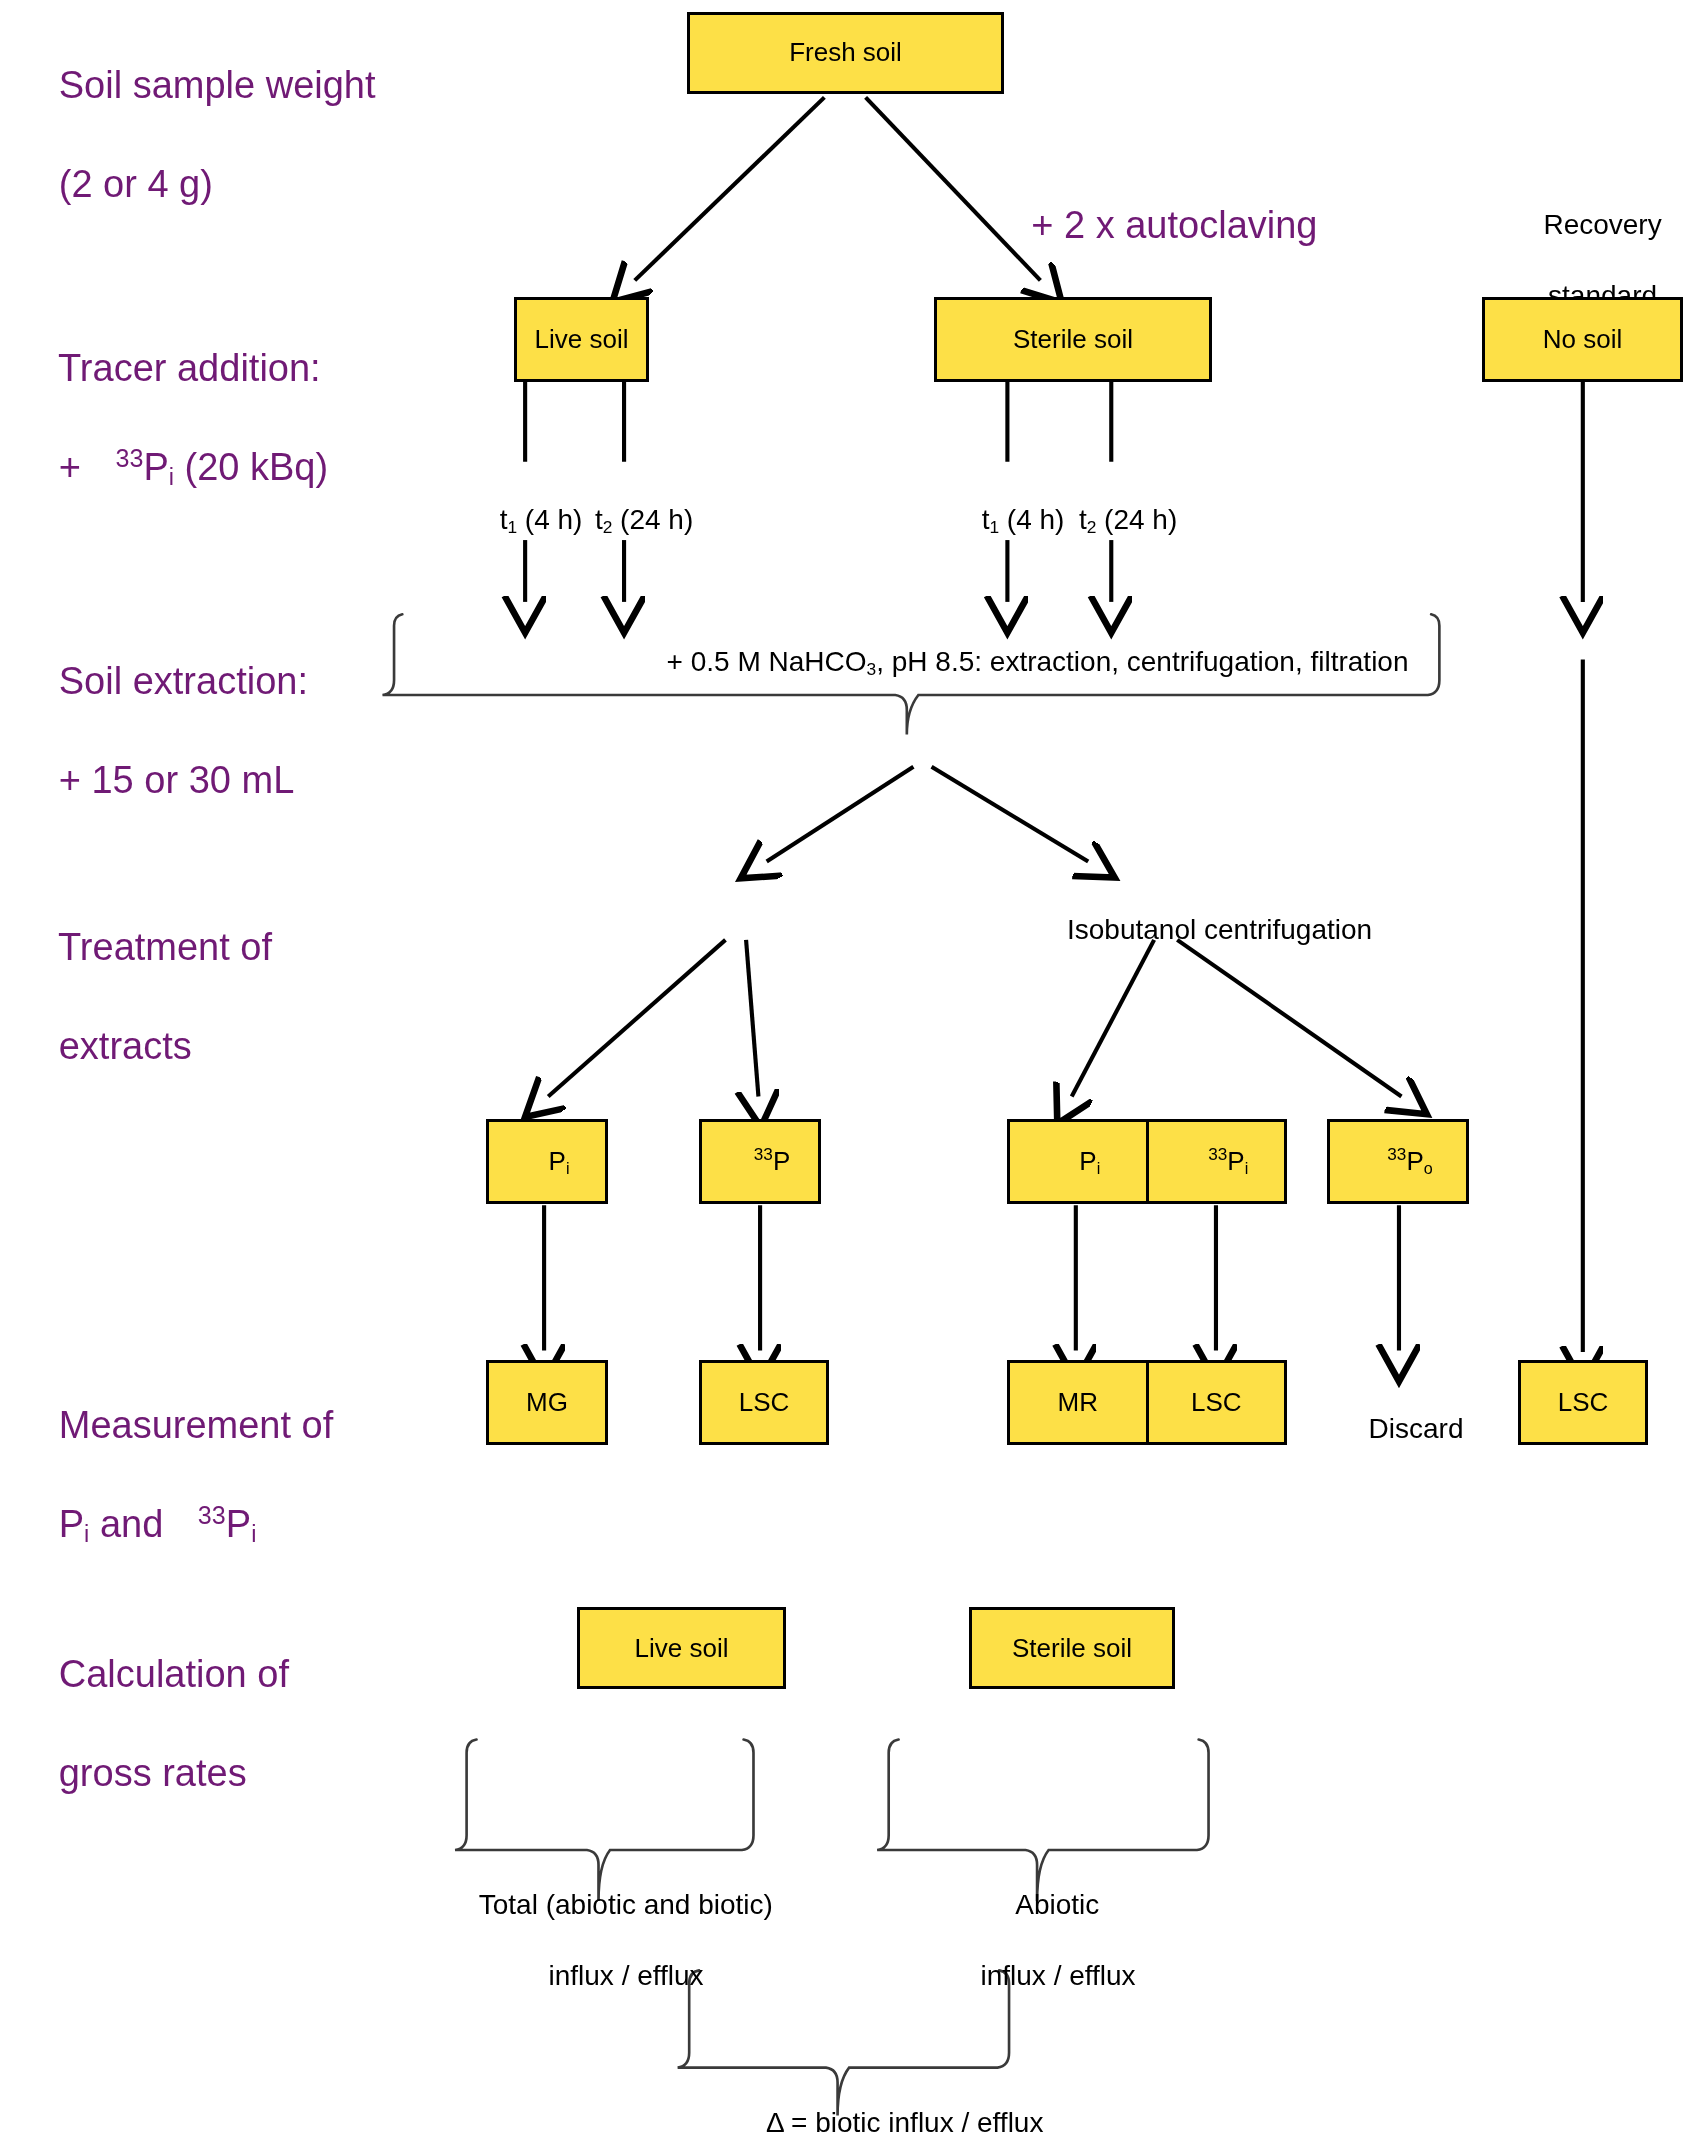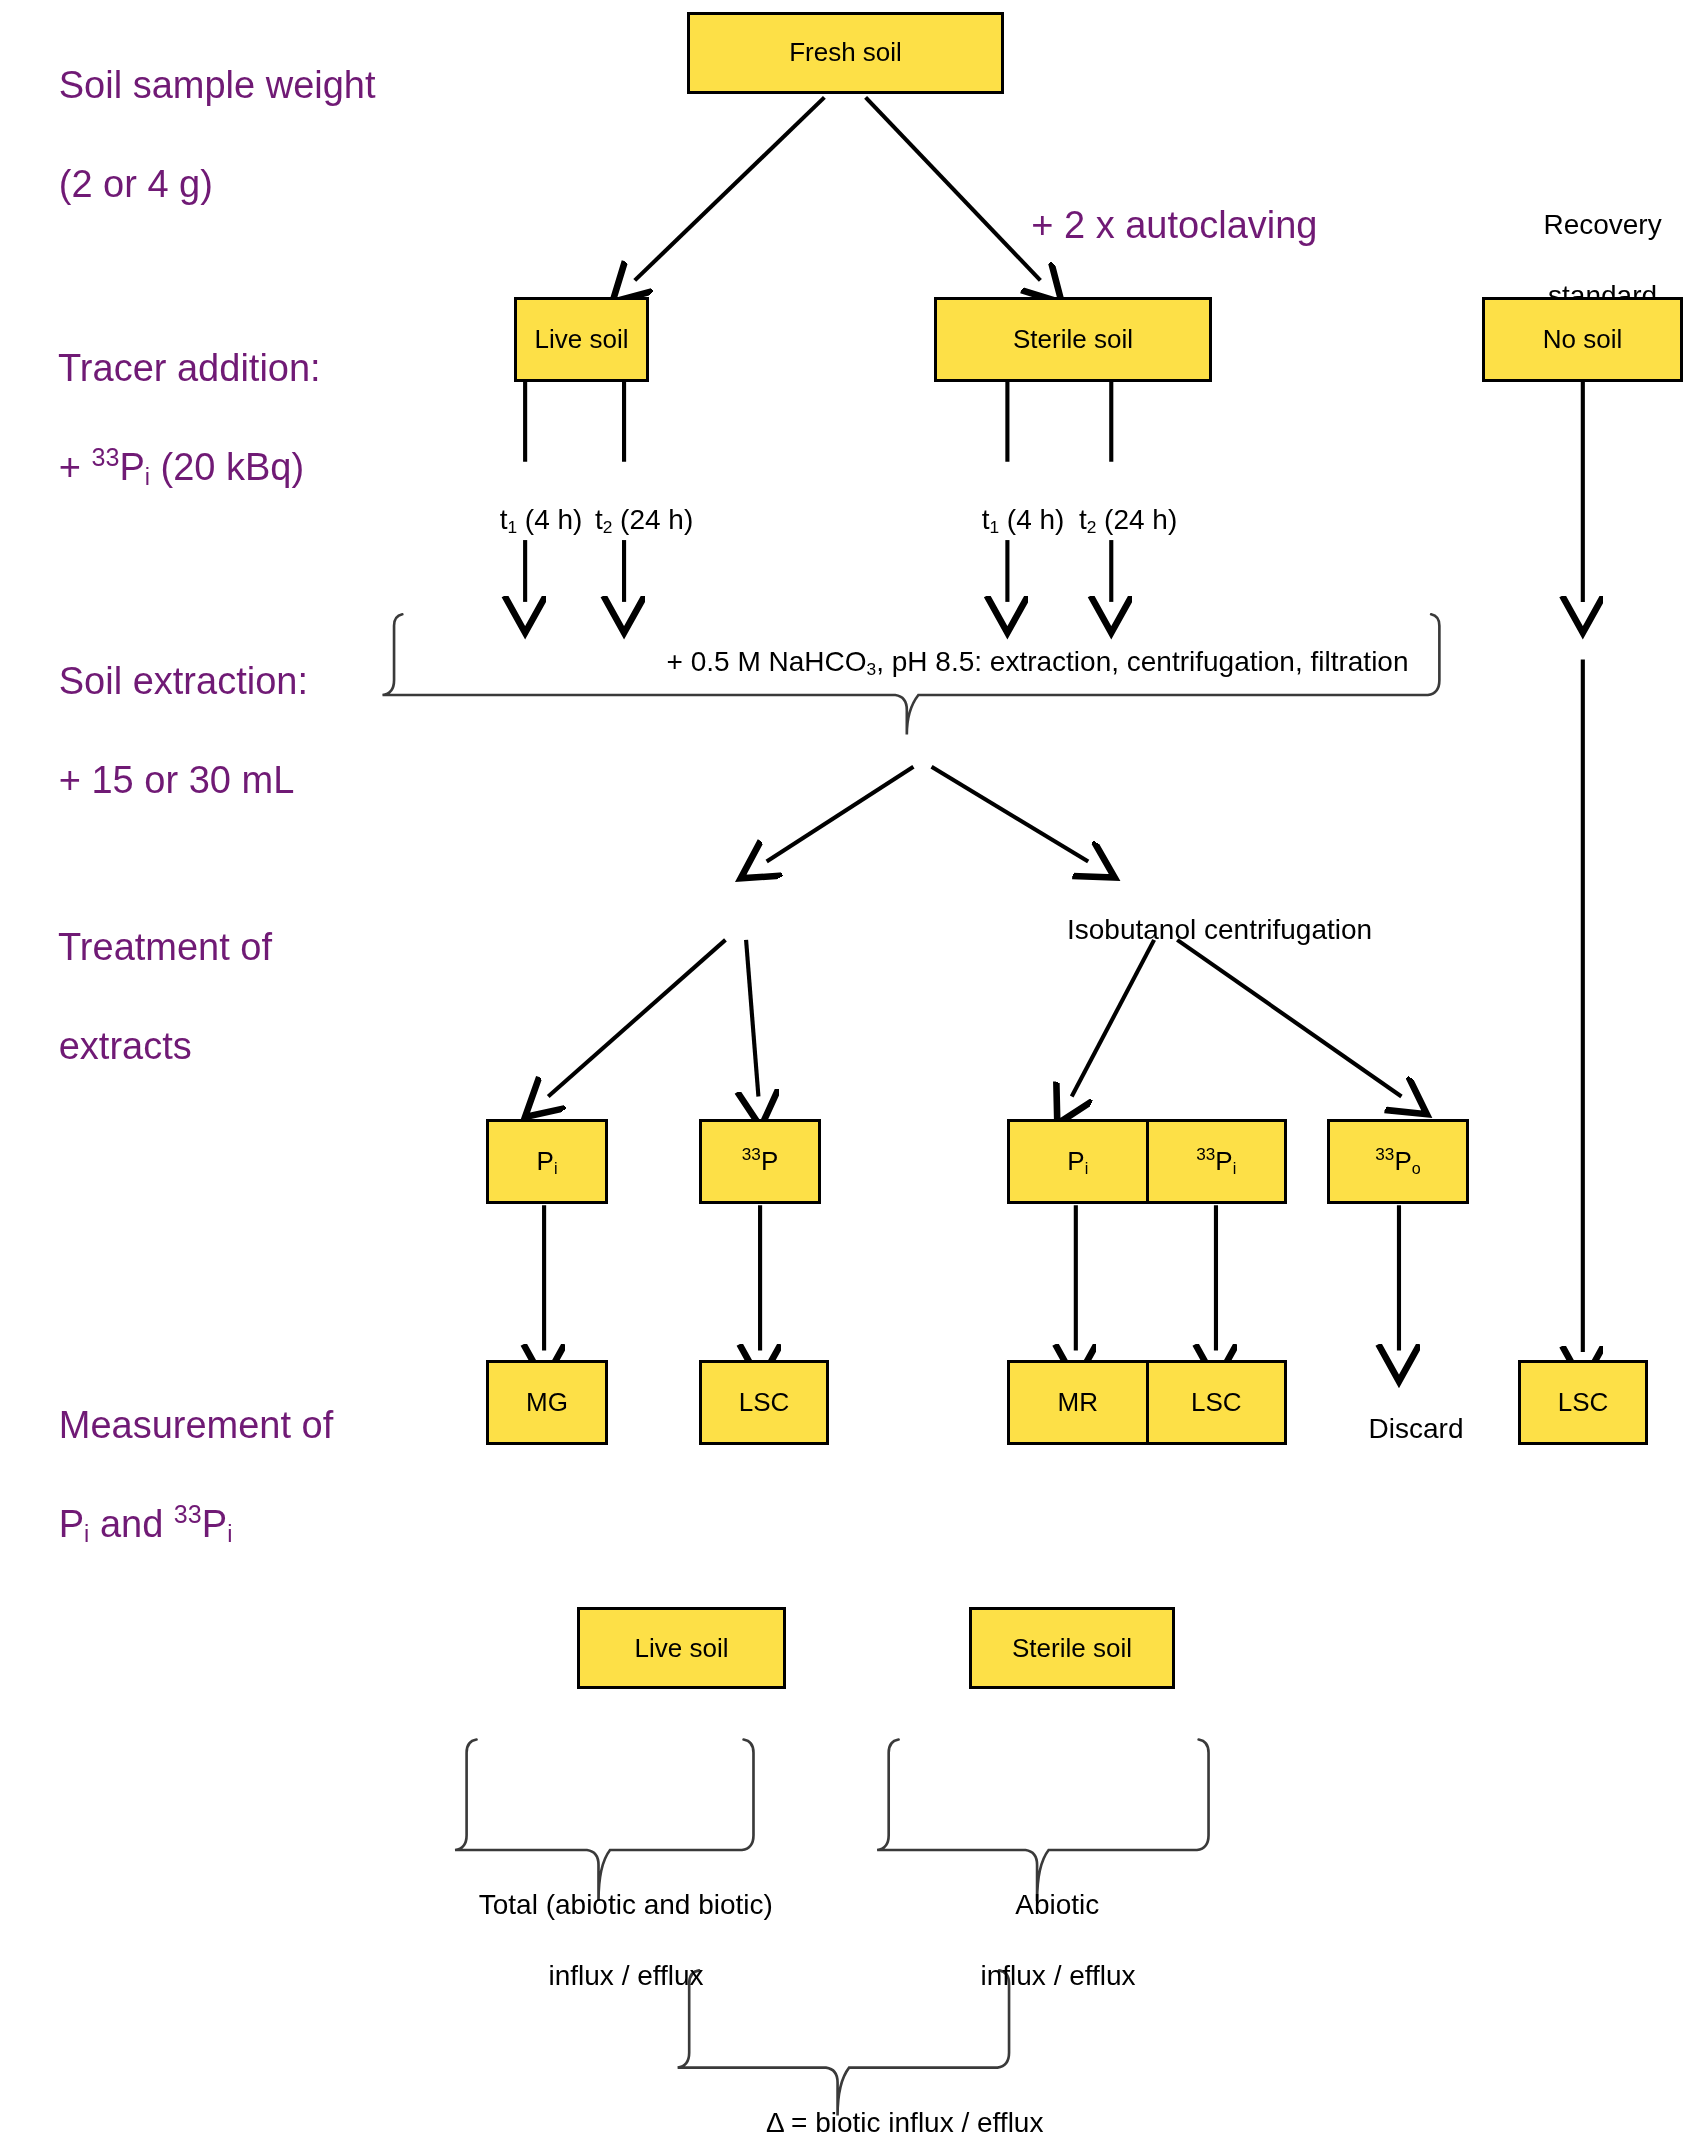--- a/index.html
+++ b/index.html
@@ -6,21 +6,21 @@
   body{font-family:"Liberation Sans", sans-serif;color:#000;}
   #page{position:relative;width:1704px;height:2151px;background:#fff;overflow:hidden;}
   svg#wires{position:absolute;left:0;top:0;width:1704px;height:2151px;pointer-events:none;}
   .lbl{position:absolute;font-size:38px;line-height:1.30;color:#701a75;white-space:pre;}
   .ctr{position:absolute;font-size:28px;line-height:1.28;color:#000;text-align:center;white-space:pre;}
   .box{position:absolute;border:3.3px solid #000;background:#fde047;box-sizing:border-box;
        display:flex;align-items:center;justify-content:center;font-size:26px;color:#000;}
   .box.split{padding:0;}
   .half{flex:1;display:flex;align-items:center;justify-content:center;height:100%;}
   .half + .half{border-left:3.3px solid #000;}
-  sup{font-size:0.66em;vertical-align:super;line-height:0;}
+  sup{font-size:0.66em;vertical-align:super;line-height:0;margin-left:24px;}
   sub{font-size:0.62em;vertical-align:-0.22em;line-height:0;}
   .nowrap{white-space:nowrap;}
 </style>
 </head>
 <body>
 
 <div id="page">
 
   <svg id="wires" viewBox="0 0 2067 2609">
     <defs>
@@ -91,20 +91,24 @@
   <div class="lbl" style="left:16.5px;top:874px;">
     <span>Treatment of</span><br>
     <span>extracts</span>
   </div>
 
   <div class="lbl" style="left:16.5px;top:1352px;">
     <span>Measurement of</span><br>
     <span class="nowrap"><span>P</span><sub>i</sub><span> and </span><sup>33</sup><span>P</span><sub>i</sub></span>
   </div>
 
+  <div class="lbl" style="left:16.5px;top:1601px;">
+    <span>Calculation of</span><br>
+    <span>gross rates</span>
+  </div>
 
   <div class="box" style="left:687px;top:11.5px;width:317px;height:82px;">
     <span>Fresh soil</span>
   </div>
 
   <div class="lbl" style="left:989px;top:152px;">
     <span>+ 2 x autoclaving</span>
   </div>
 
   <div class="ctr" style="left:1484px;top:171px;width:206px;">

